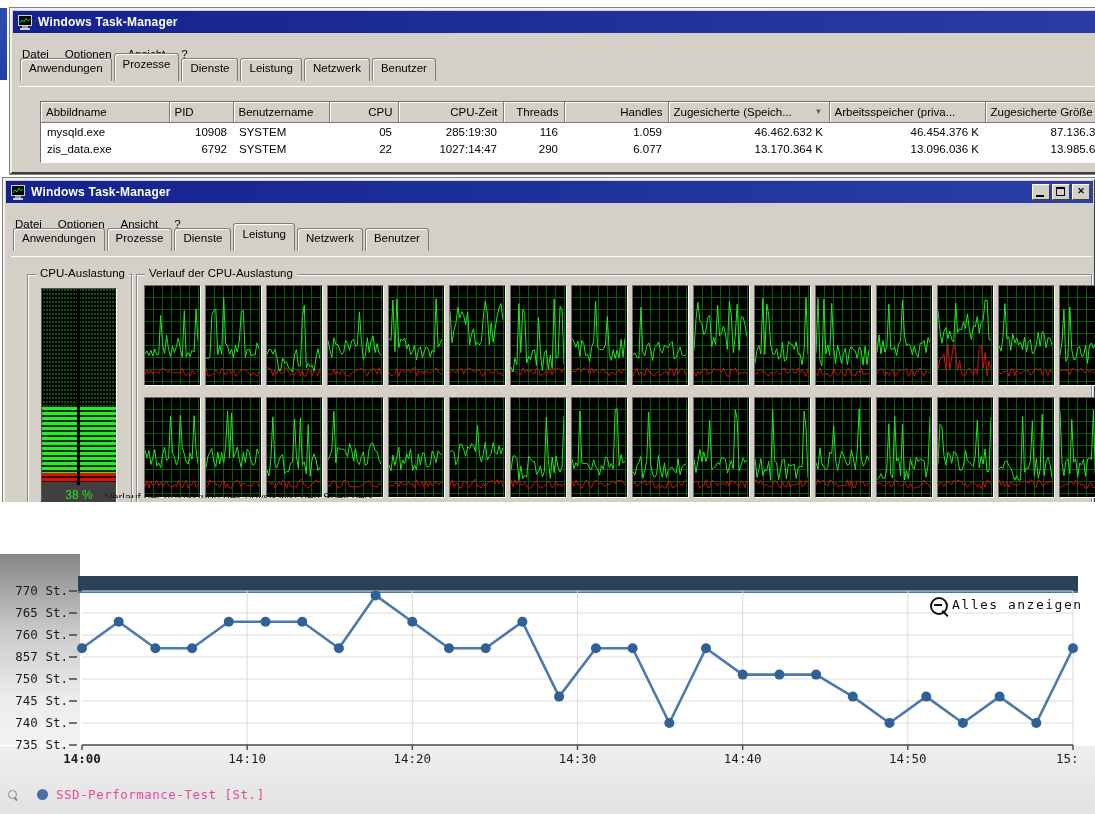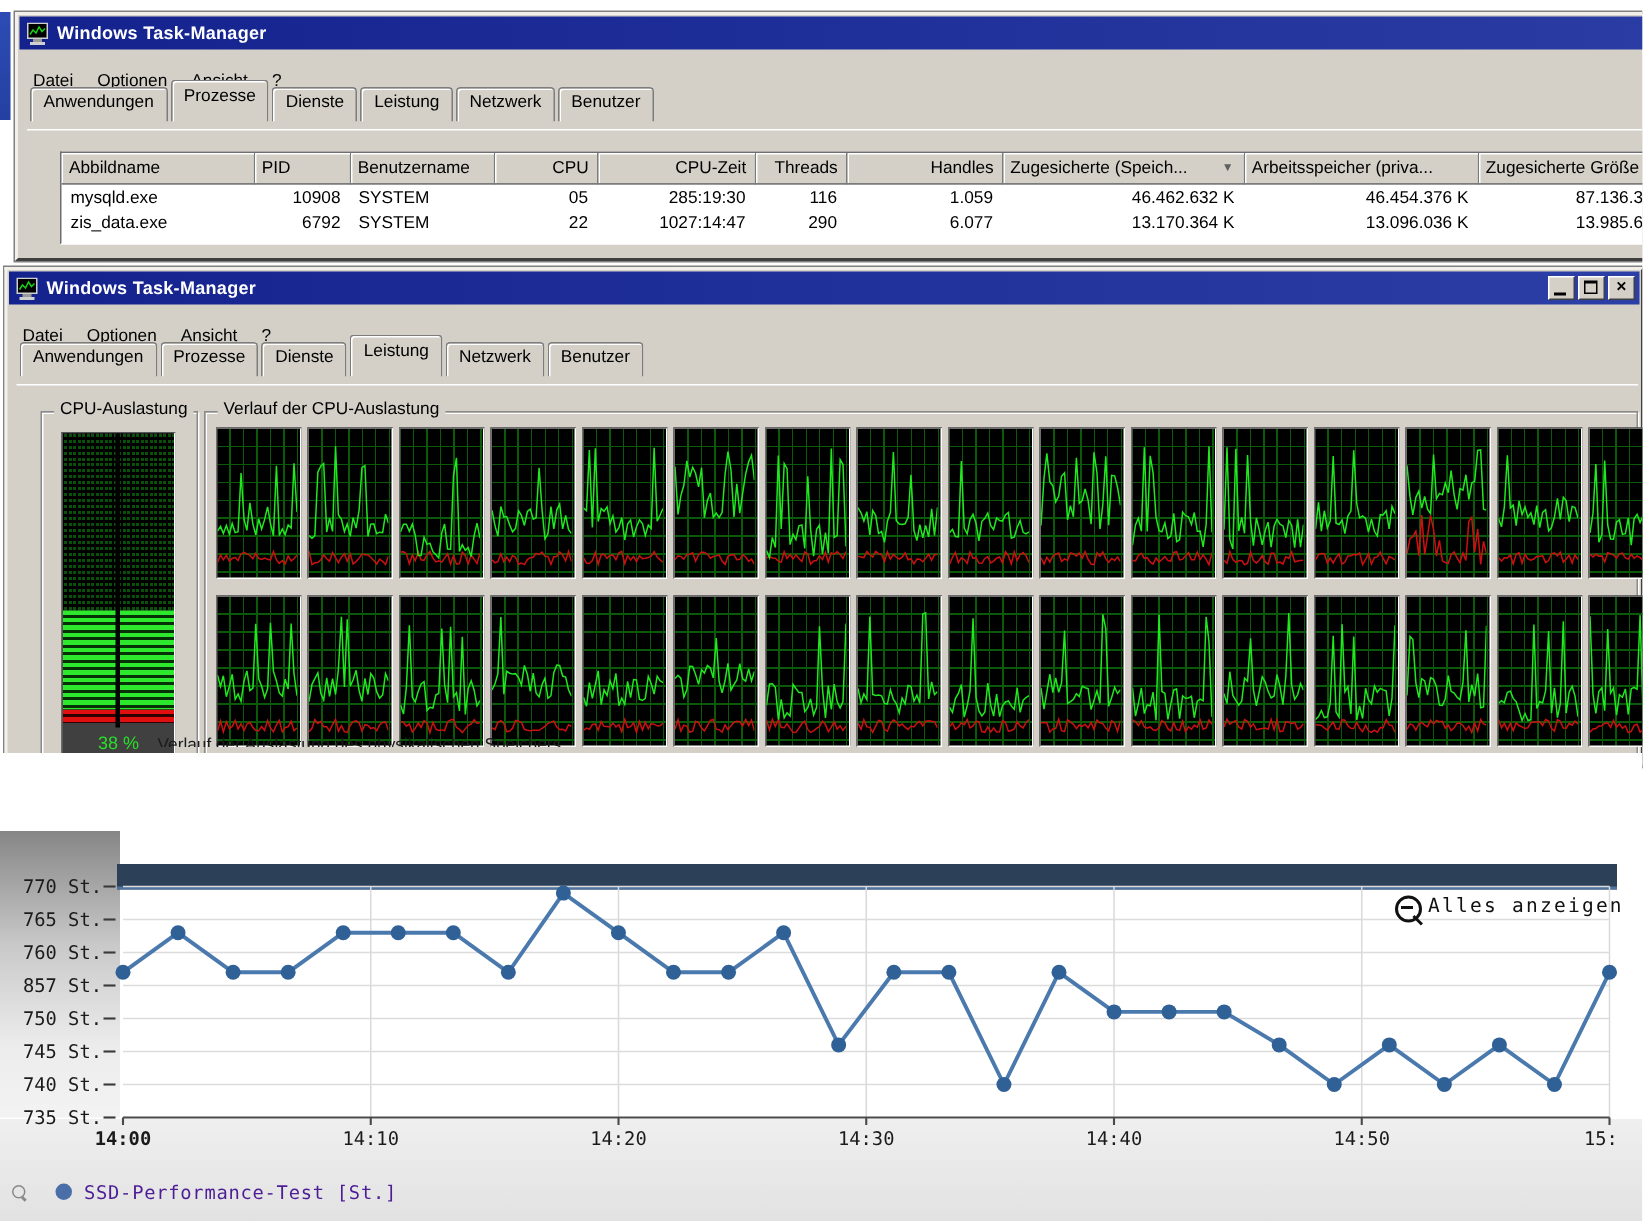--- a/index.html
+++ b/index.html
@@ -70,21 +70,21 @@
   #chart-bottom{position:absolute;left:0;top:244px;width:1095px;height:68px;background:linear-gradient(180deg,#efefef,#e2e2e2);}
   #zoom-out{position:absolute;left:930px;top:95px;display:flex;align-items:flex-start;gap:4px;cursor:pointer;}
   .mag-icon{width:14px;height:14px;border:2px solid #111;border-radius:50%;position:relative;}
   .mag-icon::before{content:"";position:absolute;left:2px;top:5px;width:8px;height:2px;background:#111;}
   .mag-icon::after{content:"";position:absolute;left:11px;top:11px;width:8px;height:2px;background:#111;transform:rotate(45deg);transform-origin:0 0;}
   #zoom-out-label{font-family:"DejaVu Sans Mono",monospace;font-size:13px;letter-spacing:1.5px;color:#111;}
   #legend{position:absolute;left:0;top:280px;height:24px;display:flex;align-items:center;gap:8px;padding-left:8px;}
   .legend-mini-icon{width:7px;height:7px;border:1.5px solid #8a8a8a;border-radius:50%;position:relative;}
   .legend-mini-icon::after{content:"";position:absolute;left:6px;top:6px;width:4px;height:1.5px;background:#8a8a8a;transform:rotate(45deg);transform-origin:0 0;}
   .legend-dot{width:11px;height:11px;border-radius:50%;background:#4a6fa8;margin-left:12px;}
-  #legend-label{font-family:"DejaVu Sans Mono",monospace;font-size:12.5px;color:#4c1d95;letter-spacing:.5px;}
+  #legend-label{font-family:"DejaVu Sans Mono",monospace;font-size:12.5px;color:#ec4899;letter-spacing:.5px;}
 </style>
 </head>
 <body>
 
 <div id="app">
 
   <div class="blue-strip"></div>
 
   <div id="w1" class="win">
     <div class="titlebar">

